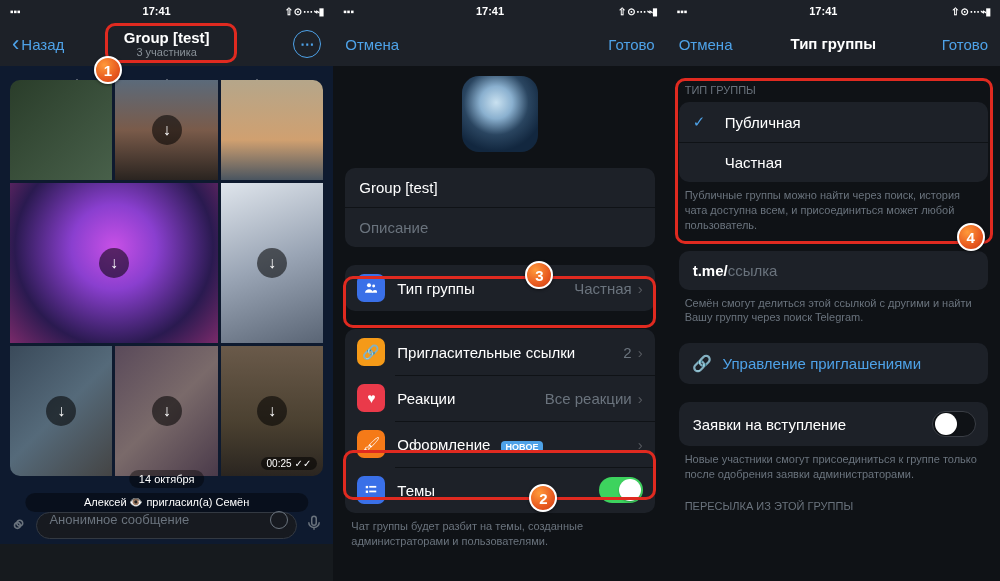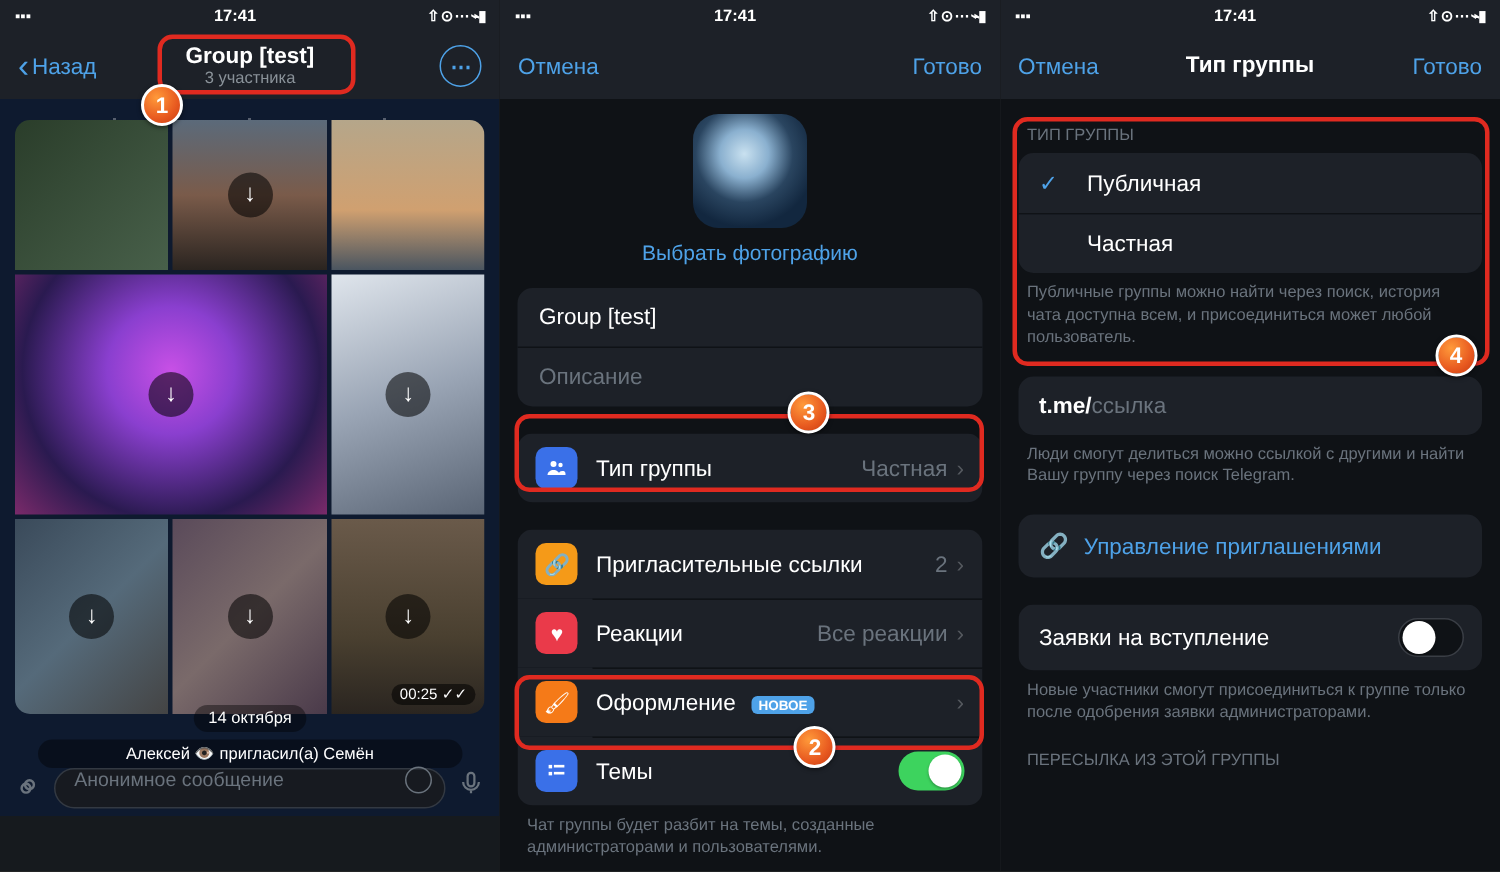--- a/index.html
+++ b/index.html
@@ -282,21 +282,20 @@
     <div class="nav-left">
         <span>Отмена</span>
       </div>
     <div class="nav-right">
         <span>Готово</span>
       </div>
   </div>
   <div class="content">
     <div class="avatar-block">
       <div class="avatar"></div>
-      <div class="choose-photo">Выбрать фотографию</div>
     </div>
     <div class="input-group">
       <div class="text-row">Group [test]</div>
       <div class="text-row placeholder">Описание</div>
     </div>
     <div class="section-gap"></div>
     <div class="group">
       <div class="row">
         <div class="row-icon" style="background:#3a70e8">
           <svg width="16" height="16" viewBox="0 0 24 24" fill="#fff">
@@ -385,21 +384,21 @@
       <div class="option-row">
         <span class="check"></span>
         <span>Частная</span>
       </div>
     </div>
     <div class="footer-note">Публичные группы можно найти через поиск, история чата доступна всем, и присоединиться может любой пользователь.</div>
     <div class="section-gap"></div>
     <div class="link-row">
       <span class="link-prefix">t.me/</span><span class="link-placeholder">ссылка</span>
     </div>
-    <div class="footer-note">Люди смогут делиться можно ссылкой с другими и найти Вашу группу через поиск Telegram.</div>
+    <div class="footer-note">Семён смогут делиться этой ссылкой с другими и найти Вашу группу через поиск Telegram.</div>
     <div class="section-gap"></div>
     <div class="manage-row">
       <span class="link-icon">🔗</span>
       <span>Управление приглашениями</span>
     </div>
     <div class="section-gap"></div>
     <div class="group">
       <div class="row" style="padding-left:14px;">
         <span class="row-label">Заявки на вступление</span>
         <div class="toggle toggle-off">

